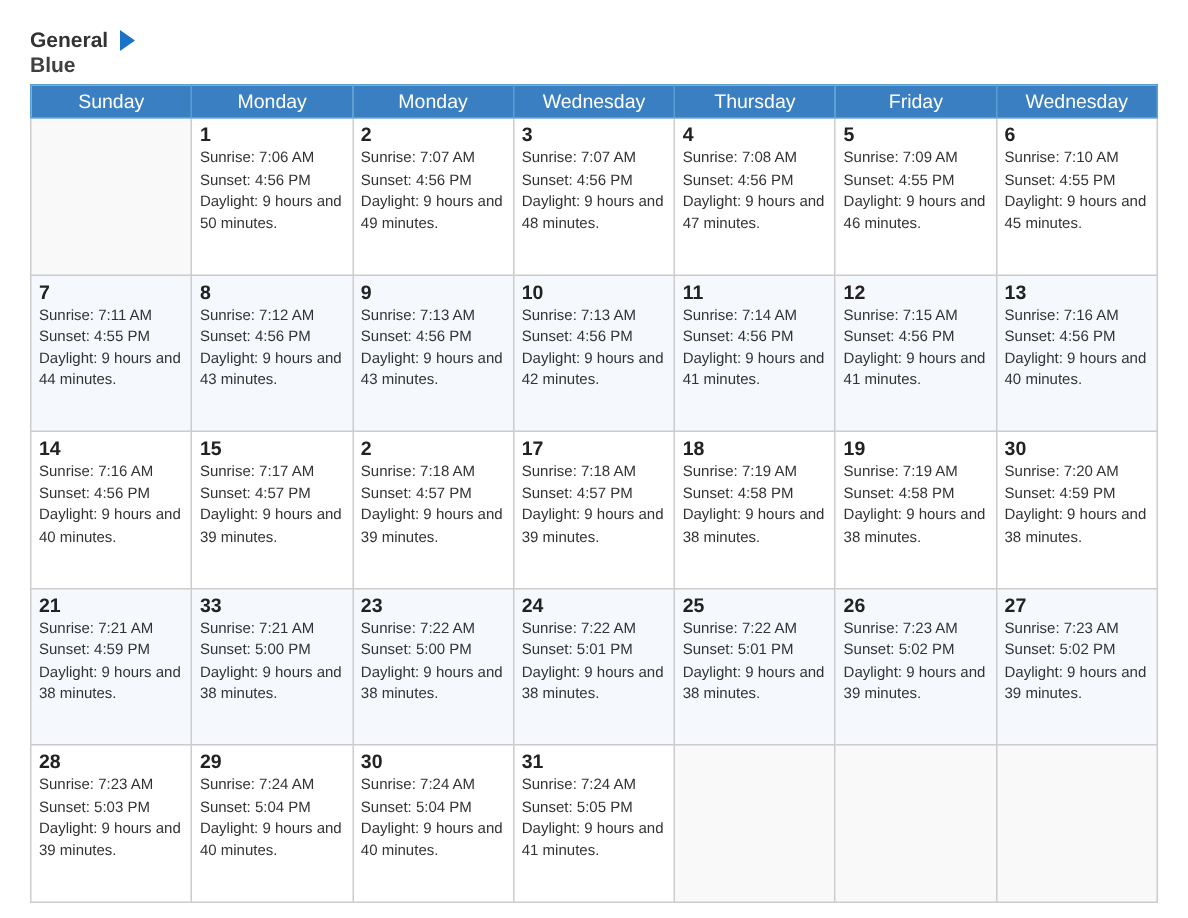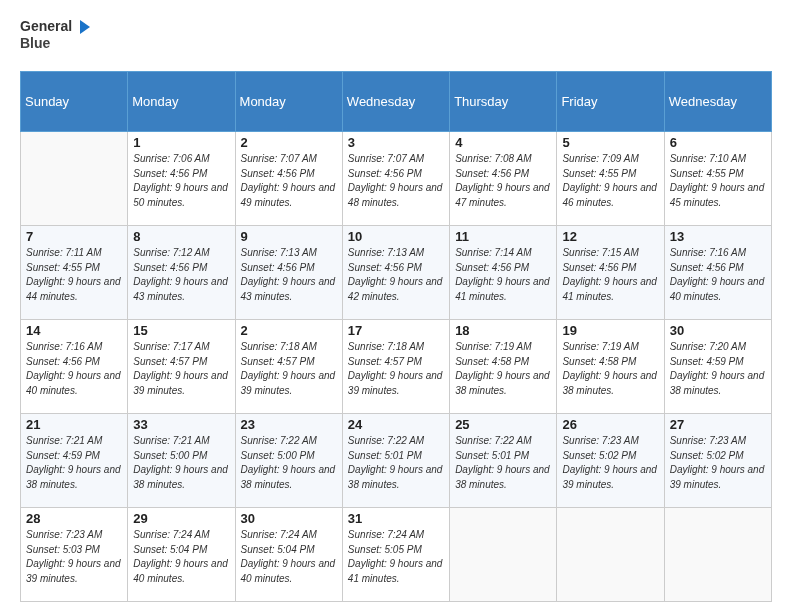--- a/index.html
+++ b/index.html
@@ -14,21 +14,21 @@
       width: 792px;
       height: 612px;
       padding: 18px 20px 10px 20px;
       display: flex;
       flex-direction: column;
     }
     .header {
       display: flex;
       justify-content: space-between;
       align-items: flex-start;
-      margin-bottom: 20px;
+      margin-bottom: 5px;
     }
     .logo {
       display: flex;
       align-items: center;
       gap: 4px;
     }
     .title-block {
       text-align: right;
     }
     .month-title {
@@ -44,22 +44,22 @@
     .calendar {
       width: 100%;
       border-collapse: collapse;
       flex: 1;
     }
     .calendar th {
       background: #3a7fc1;
       color: #fff;
       font-size: 13px;
       font-weight: normal;
-      padding: 22px 4px;
-      text-align: left;
+      padding: 3px 4px;
+      text-align: center;
       border: 1px solid #5a9fd4;
     }
     .calendar td {
       vertical-align: top;
       border: 1px solid #ccc;
       padding: 3px 5px;
       width: calc(100% / 7);
       font-size: 10.5px;
       color: #333;
       background: #fff;
@@ -72,21 +72,20 @@
       font-size: 13px;
       font-weight: bold;
       color: #222;
       display: block;
       margin-bottom: 2px;
     }
     .day-info {
       font-size: 10px;
       color: #333;
       line-height: 1.45;
-      font-style: italic;
     }
     .empty-cell {
       background: #f9f9f9 !important;
     }
   </style>
 </head>
 <body>
 
 <div class="page">
   <div class="header">

